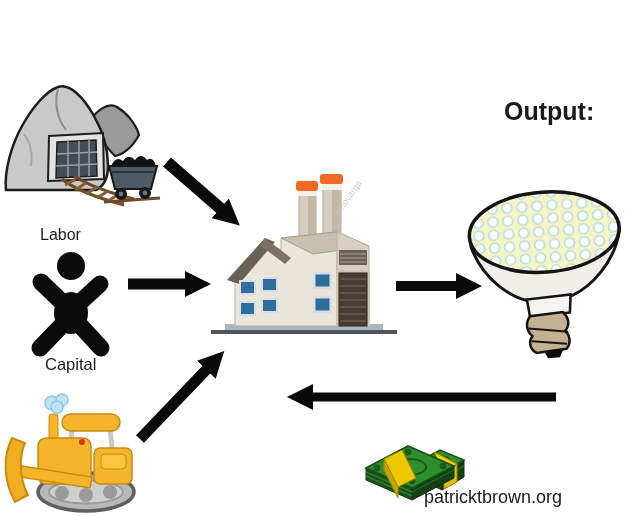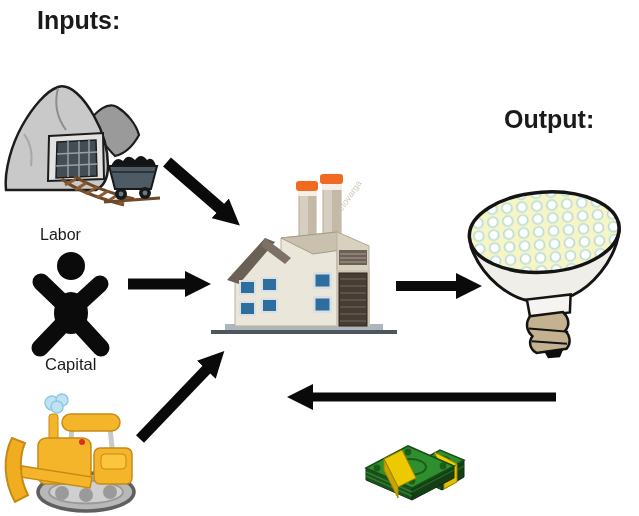--- a/index.html
+++ b/index.html
@@ -11,29 +11,29 @@
   .title{font-weight:bold;font-size:25px;letter-spacing:0px;}
   .lbl{font-size:16px;}
   .credit{font-size:18px;color:#1b1b1b;}
   svg{display:block;overflow:visible;}
 </style>
 </head>
 <body>
 
 <div class="canvas">
 
-  <div class="abs title" style="left:37px;top:6px;">Inputs:</div>
 
 
   <div class="abs lbl" style="left:40px;top:226px;">Labor</div>
 
   <div class="abs lbl" style="left:45px;top:355px;font-size:16.5px;">Capital</div>
 
-  <div class="abs title" style="left:504px;top:105px;">Output:</div>
-
+  <div class="abs title" style="left:504px;top:97px;">Output:</div>
+
+  <div class="abs credit" style="left:424px;top:487px;">patricktbrown.org</div>
 
   <svg class="abs" style="left:4px;top:82px;" width="156" height="128" viewBox="0 0 156 128">
     <path d="M84,42 C92,28 104,20 113,25 C123,31 132,42 135,53 C129,64 120,72 111,74 C103,66 93,53 84,42 Z" fill="#9a9a9a" stroke="#1c1c1c" stroke-width="2.2"></path>
     <path d="M2,108 C0,88 8,62 18,44 C28,26 42,9 54,5 C66,1 80,16 90,34 C98,48 104,66 104,84 C104,96 100,104 92,108 Z" fill="#c9c9c9" stroke="#1c1c1c" stroke-width="2.5"></path>
     <path d="M54,6 C50,22 53,36 62,48" fill="none" stroke="#8d8d8d" stroke-width="2"></path>
     <path d="M20,52 C26,60 29,70 27,84" fill="none" stroke="#a8a8a8" stroke-width="2"></path>
     <path d="M45,54 L99,51 L100,97 L44,99 Z" fill="#e2e2e2" stroke="#1c1c1c" stroke-width="2"></path>
     <path d="M53,60 L92,58 L93,94 L52,96 Z" fill="#454d54" stroke="#1c1c1c" stroke-width="1.5"></path>
     <g stroke="#97a0a7" stroke-width="1.5">
       <line x1="64" y1="59" x2="64" y2="95"></line>

